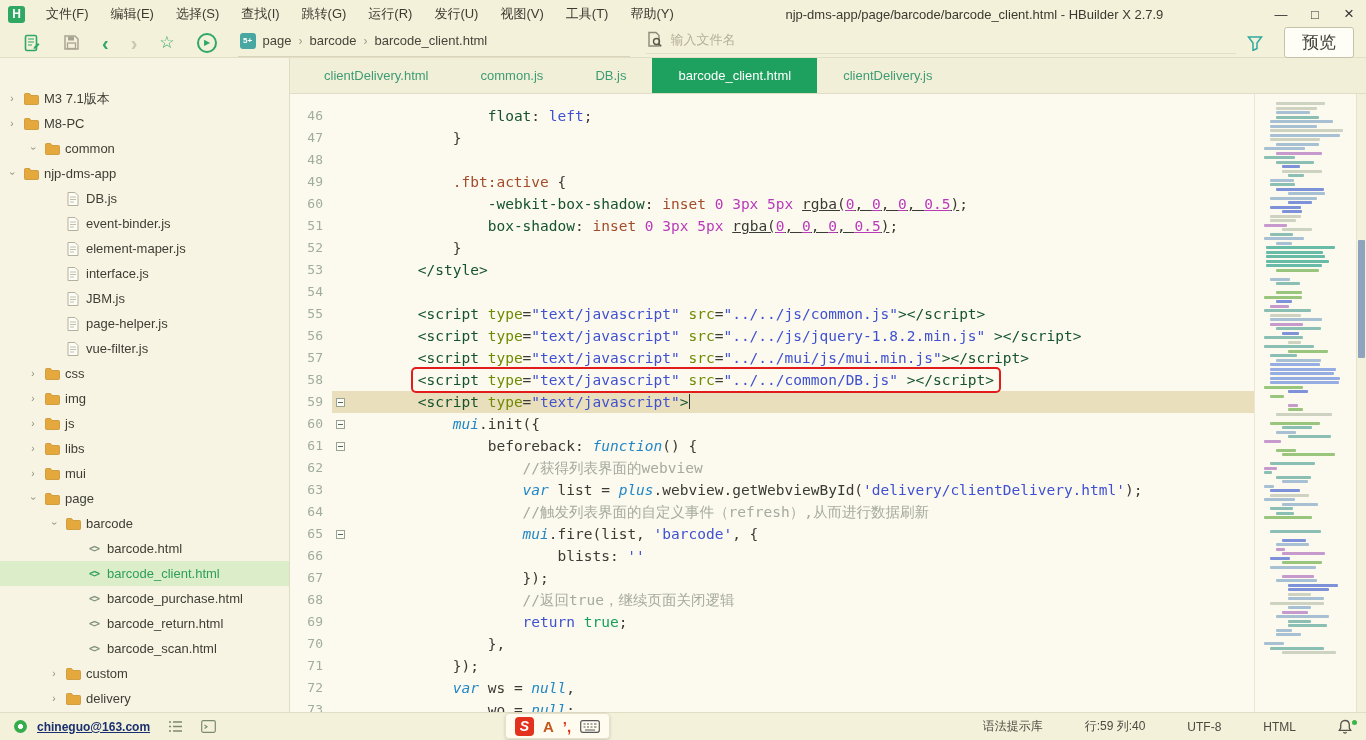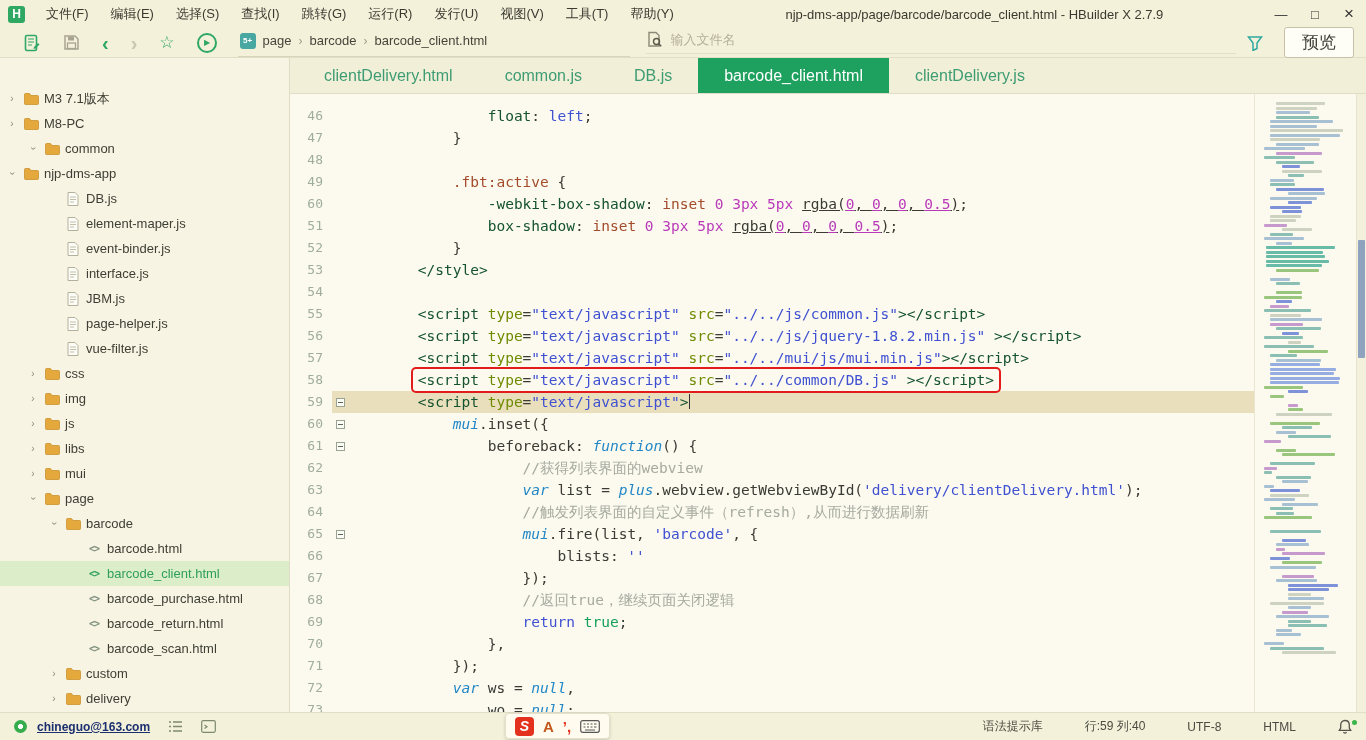--- a/index.html
+++ b/index.html
@@ -51,21 +51,21 @@
   .chev{width:12px;min-width:12px;font-size:10px;color:#8D8D7C;text-align:center;display:inline-block}
   .chev.open{transform:rotate(90deg)}
   .chev.none{visibility:hidden}
   .ficon{width:16px;min-width:16px;display:flex;align-items:center;justify-content:center}
   .ficon.html{font-family:"DejaVu Sans Mono","Liberation Mono",monospace;font-size:10px;
     font-weight:bold;color:#7E8F7E;letter-spacing:-1px}
 
   
   .editor-pane{flex:1;display:flex;flex-direction:column;background:#FCFAEF;min-width:0}
   .tabbar{height:36px;background:#F2EFD9;border-bottom:1px solid #E2DEC5;display:flex;align-items:stretch;padding-left:8px}
-  .tab{padding:0 26px;display:flex;align-items:center;font-size:16px;color:#3E9C73;white-space:nowrap}
+  .tab{padding:0 26px;display:flex;align-items:center;font-size:13px;color:#3E9C73;white-space:nowrap}
   .tab.active{background:#1EA15F;color:#fff}
   .editor-body{flex:1;position:relative;overflow:hidden}
   .code-area{position:absolute;left:0;top:0;right:112px;bottom:0;padding-top:11px;overflow:hidden;
     font-family:"DejaVu Sans Mono","Liberation Mono",monospace;font-size:14.5px;line-height:22px}
   .line{display:flex;height:22px}
   .line.current{background:#EADFBD}
   .lnum{width:42px;min-width:42px;text-align:right;padding-right:9px;color:#A0AD9C;
     font-size:13px;line-height:22px;background:#FCFAEF}
   .lfold{width:16px;min-width:16px;display:flex;align-items:center;justify-content:center}
   .foldbox{width:9px;height:9px;background:#FDFDF8;border:1px solid #9AA392;position:relative}
@@ -240,31 +240,31 @@
             <span class="tlabel">DB.js</span>
           </div>
           <div class="tree-row" style="padding-left: 48px;">
             <span class="chev none"></span>
             <span class="ficon">
               <svg width="12" height="14" viewBox="0 0 12 14">
                 <path d="M1 .5h7l3 3V13.5H1z" fill="#FDFDF8" stroke="#B4B09B" stroke-width="1"></path>
                 <path d="M3 5h6M3 7.5h6M3 10h4" stroke="#C2BEA8" stroke-width="1"></path>
               </svg>
             </span>
-            <span class="tlabel">element-maper.js</span>
+            <span class="tlabel">event-binder.js</span>
           </div>
           <div class="tree-row" style="padding-left: 48px;">
             <span class="chev none"></span>
             <span class="ficon">
               <svg width="12" height="14" viewBox="0 0 12 14">
                 <path d="M1 .5h7l3 3V13.5H1z" fill="#FDFDF8" stroke="#B4B09B" stroke-width="1"></path>
                 <path d="M3 5h6M3 7.5h6M3 10h4" stroke="#C2BEA8" stroke-width="1"></path>
               </svg>
             </span>
-            <span class="tlabel">event-binder.js</span>
+            <span class="tlabel">element-maper.js</span>
           </div>
           <div class="tree-row" style="padding-left: 48px;">
             <span class="chev none"></span>
             <span class="ficon">
               <svg width="12" height="14" viewBox="0 0 12 14">
                 <path d="M1 .5h7l3 3V13.5H1z" fill="#FDFDF8" stroke="#B4B09B" stroke-width="1"></path>
                 <path d="M3 5h6M3 7.5h6M3 10h4" stroke="#C2BEA8" stroke-width="1"></path>
               </svg>
             </span>
             <span class="tlabel">interface.js</span>
@@ -488,21 +488,21 @@
               <span class="lfold">
                 <span class="foldbox"></span>
               </span>
               <span class="lcode"><span>        </span><span class="content"><span class="c-t">&lt;script</span><span class="c-p"> </span><span class="c-a">type</span><span class="c-p">=</span><span class="c-s">"text/javascript"</span><span class="c-t">&gt;</span><span class="caret"></span></span></span>
             </div>
             <div class="line">
               <span class="lnum">60</span>
               <span class="lfold">
                 <span class="foldbox"></span>
               </span>
-              <span class="lcode"><span>            </span><span class="content"><span class="c-k">mui</span><span class="c-p">.inset({</span></span></span>
+              <span class="lcode"><span>            </span><span class="content"><span class="c-k">mui</span><span class="c-p">.init({</span></span></span>
             </div>
             <div class="line">
               <span class="lnum">61</span>
               <span class="lfold">
                 <span class="foldbox"></span>
               </span>
               <span class="lcode"><span>                </span><span class="content"><span class="c-p">beforeback: </span><span class="c-k">function</span><span class="c-p">() {</span></span></span>
             </div>
             <div class="line">
               <span class="lnum">62</span>

